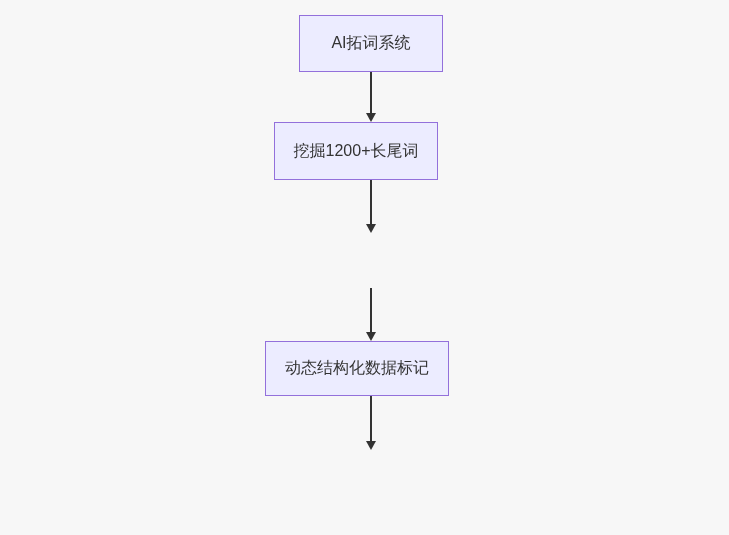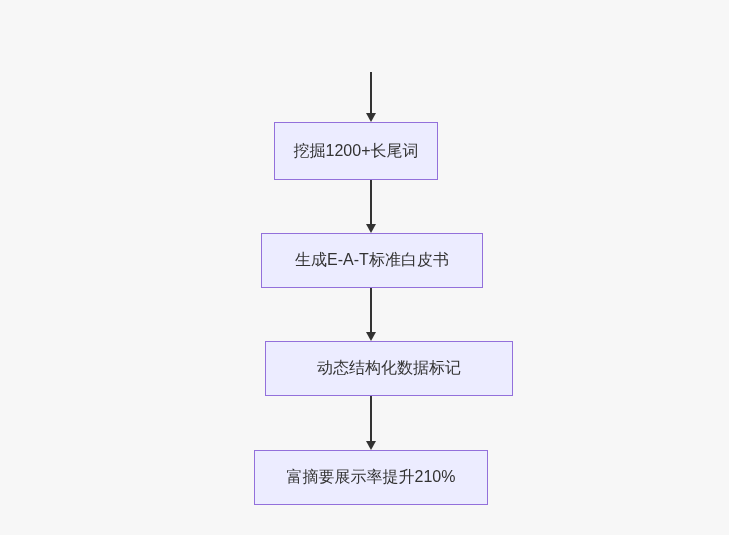--- a/index.html
+++ b/index.html
@@ -51,42 +51,41 @@
     border-left:5px solid transparent;
     border-right:5px solid transparent;
     border-top:9px solid var(--arrow);
   }
 </style>
 </head>
 <body>
 
 <div class="canvas">
 
+  <div class="node" style="left:299px;top:15px;width:144px;height:57px">AI拓词系统</div>
 
   <div class="edge" style="left:366px;top:72px;height:50px">
     <div class="edge-line"></div>
     <div class="edge-head"></div>
   </div>
 
   <div class="node" style="left:274px;top:122px;width:164px;height:58px">挖掘1200+长尾词</div>
 
   <div class="edge" style="left:366px;top:180px;height:53px">
     <div class="edge-line"></div>
     <div class="edge-head"></div>
   </div>
 
-  <div class="node" style="left:261px;top:233px;width:222px;height:55px">生成E-A-T标准白皮书</div>
 
   <div class="edge" style="left:366px;top:288px;height:53px">
     <div class="edge-line"></div>
     <div class="edge-head"></div>
   </div>
 
-  <div class="node" style="left:265px;top:341px;width:248px;height:55px">动态结构化数据标记</div>
+  <div class="node" style="left:265px;top:341px;width:184px;height:55px">动态结构化数据标记</div>
 
   <div class="edge" style="left:366px;top:396px;height:54px">
     <div class="edge-line"></div>
     <div class="edge-head"></div>
   </div>
 
-  <div class="node" style="left:254px;top:450px;width:234px;height:55px">富摘要展示率提升210%</div>
 
 </div>
 
 </body></html>

